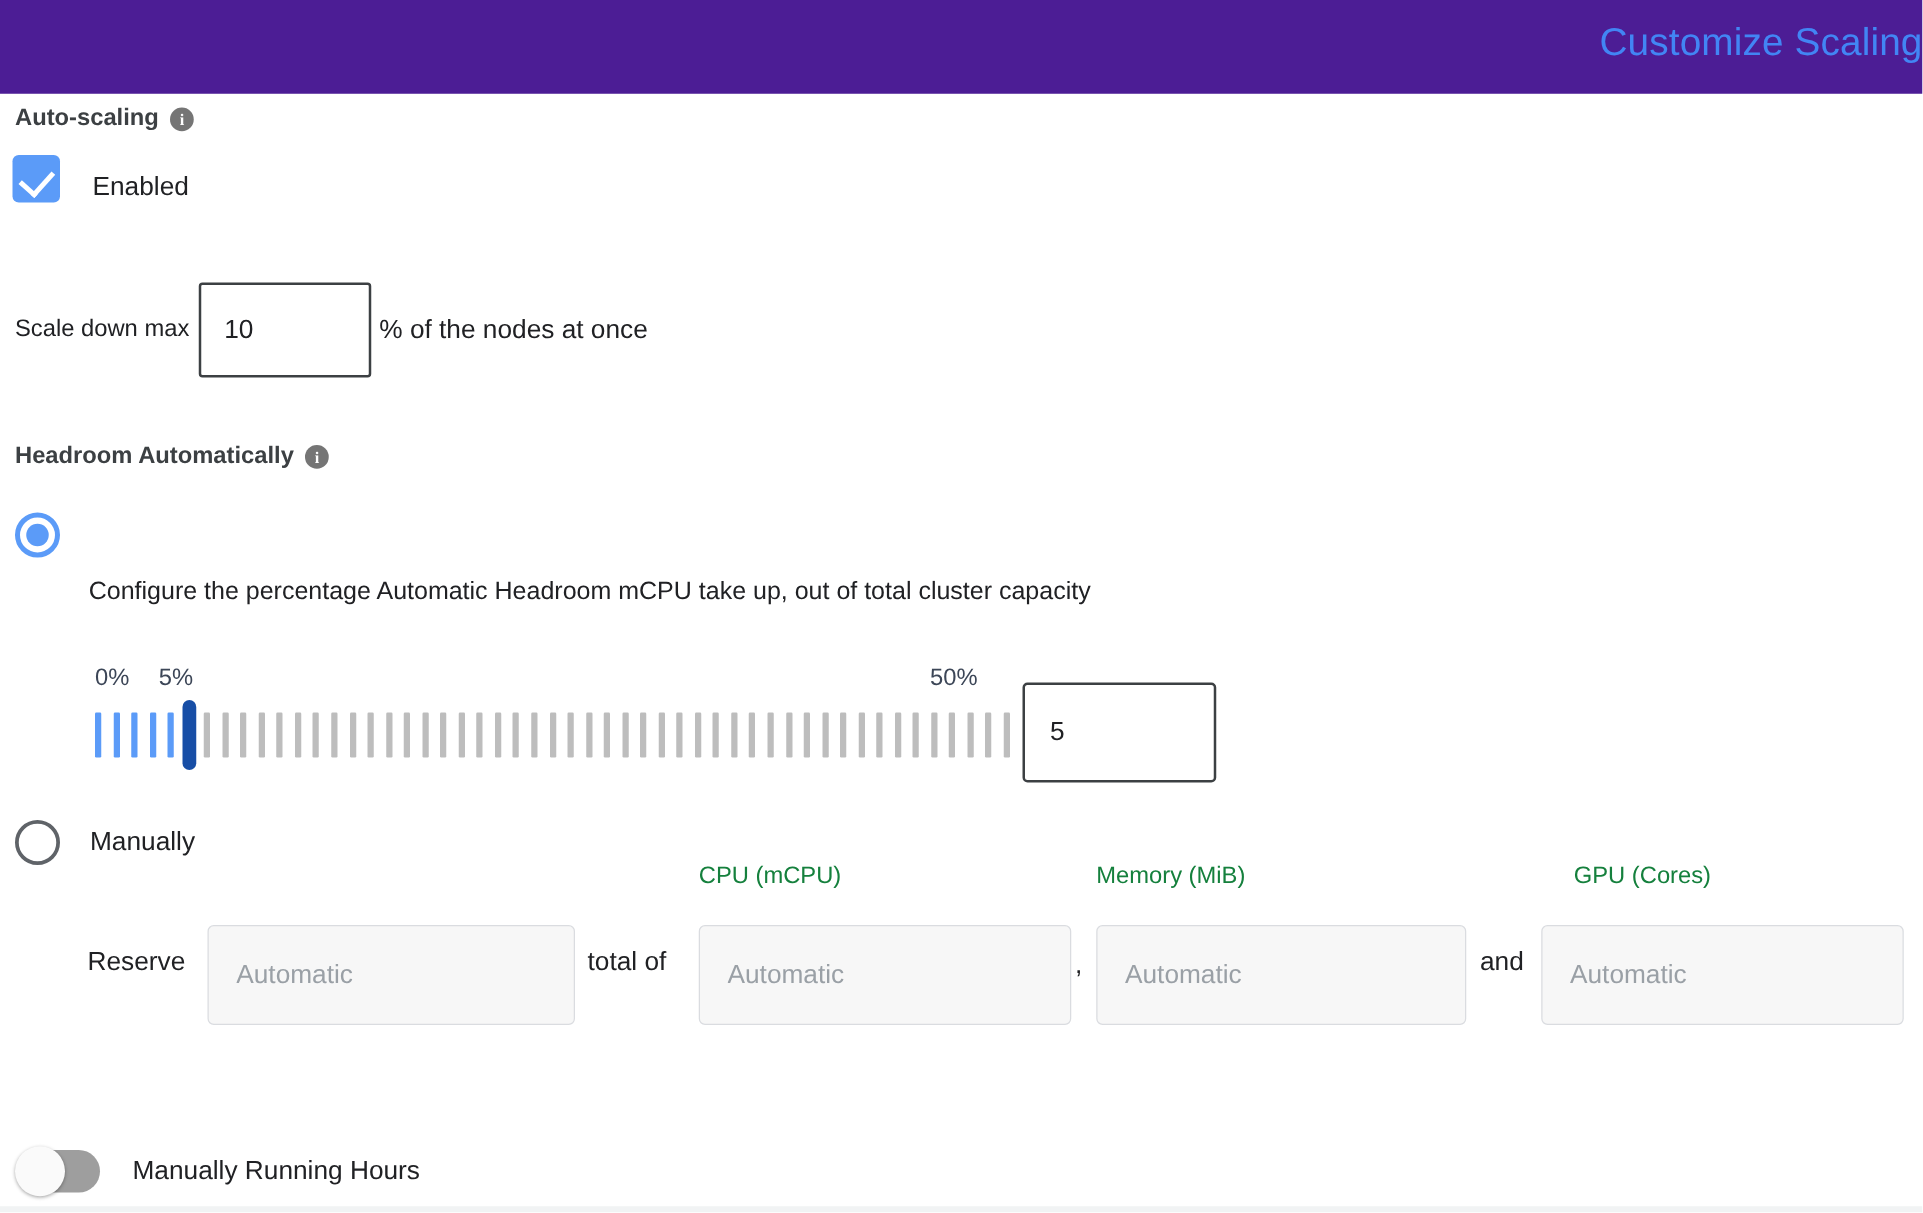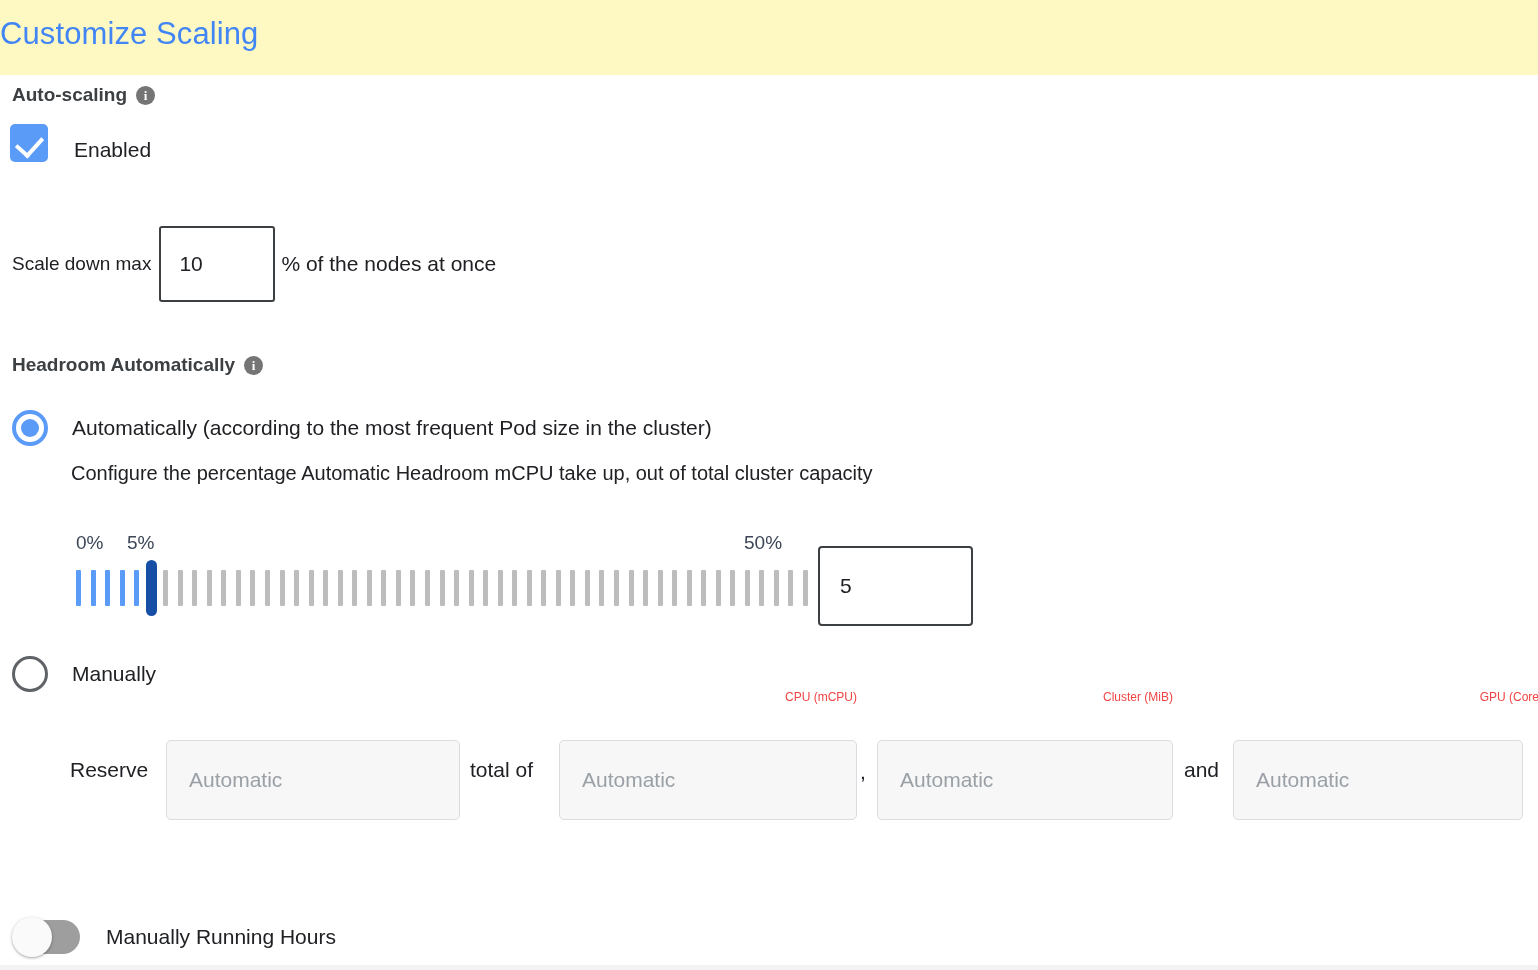--- a/index.html
+++ b/index.html
@@ -10,24 +10,24 @@
     background: #ffffff;
     font-family: "Liberation Sans", sans-serif;
     color: #202124;
     overflow: hidden;
     position: relative;
   }
 
   
   .dialog-header {
     height: 75px;
-    background: #fef9c3;
-    display: flex;
-    align-items: center;
-    justify-content: flex-start;
+    background: #4c1d95;
+    display: flex;
+    align-items: center;
+    justify-content: flex-end;
   }
   .dialog-title {
     font-size: 31px;
     color: #4285f4;
     font-weight: 400;
     letter-spacing: 0.1px;
     line-height: 1;
     padding-bottom: 8px;
   }
 
@@ -94,21 +94,21 @@
   .scaledown-row {
     position: absolute;
     left: 12px;
     top: 226px;
     display: flex;
     align-items: center;
     height: 76px;
   }
   .scaledown-label { font-size: 19px; color: #202124; }
   .text-input {
-    width: 116px;
+    width: 138px;
     height: 76px;
     border: 2px solid #3c4043;
     border-radius: 3px;
     background: #ffffff;
     font-size: 21px;
     color: #202124;
     font-family: "Liberation Sans", sans-serif;
     padding: 0 18px;
     outline: none;
     margin-left: 8px;
@@ -216,23 +216,23 @@
     font-family: "Liberation Sans", sans-serif;
     padding: 0 20px;
     outline: none;
   }
 
   
   .reserve-area { position: absolute; left: 0; top: 690px; width: 1538px; }
   .field-caption {
     position: absolute;
     top: 0;
-    font-size: 12px;
-    color: #ef4444;
-    text-align: right;
+    font-size: 19px;
+    color: #15803d;
+    text-align: left;
   }
   #caption-cpu { left: 559px; width: 298px; }
   #caption-mem { left: 877px; width: 296px; }
   #caption-gpu { left: 1259px; width: 290px; }
   .reserve-word { font-size: 21px; color: #202124; }
   #reserve-label { position: absolute; left: 70px; top: 68px; font-size: 21px; }
   #word-unitsof  { position: absolute; left: 470px; top: 68px; font-size: 21px; }
   #word-comma    { position: absolute; left: 860px; top: 70px; font-size: 21px; }
   #word-and      { position: absolute; left: 1184px; top: 68px; font-size: 21px; }
 
@@ -317,21 +317,20 @@
   <span class="scaledown-suffix">% of the nodes at once</span>
 </div>
 
 <div class="section-heading" id="headroom-heading">
   <span>Headroom Automatically</span>
   <span class="info-icon">i</span>
 </div>
 
 <div class="radio-row" id="radio-row-auto">
   <span class="radio checked"></span>
-  <span class="radio-label">Automatically (according to the most frequent Pod size in the cluster)</span>
 </div>
 
 <div class="headroom-desc">Configure the percentage Automatic Headroom mCPU take up, out of total cluster capacity</div>
 
 <div class="slider-block">
   <span class="slider-scale-label" id="slider-label-min">0%</span>
   <span class="slider-scale-label" id="slider-label-cur">5%</span>
   <span class="slider-scale-label" id="slider-label-max">50%</span>
 
   <div class="slider-track" id="slider-track">
@@ -392,21 +391,21 @@
   <input class="slider-value-input" type="text" value="5" style="">
 </div>
 
 <div class="radio-row" id="radio-row-manual">
   <span class="radio unchecked"></span>
   <span class="radio-label">Manually</span>
 </div>
 
 <div class="reserve-area">
   <span class="field-caption" id="caption-cpu">CPU (mCPU)</span>
-  <span class="field-caption" id="caption-mem">Cluster (MiB)</span>
+  <span class="field-caption" id="caption-mem">Memory (MiB)</span>
   <span class="field-caption" id="caption-gpu">GPU (Cores)</span>
 
   <span class="reserve-word" id="reserve-label">Reserve</span>
   <input class="disabled-input" id="input-units" type="text" disabled="" placeholder="Automatic" style="">
 
   <span class="reserve-word" id="word-unitsof">total of</span>
   <input class="disabled-input" id="input-cpu" type="text" disabled="" placeholder="Automatic" style="">
 
   <span class="reserve-word" id="word-comma">,</span>
   <input class="disabled-input" id="input-memory" type="text" disabled="" placeholder="Automatic" style="">

